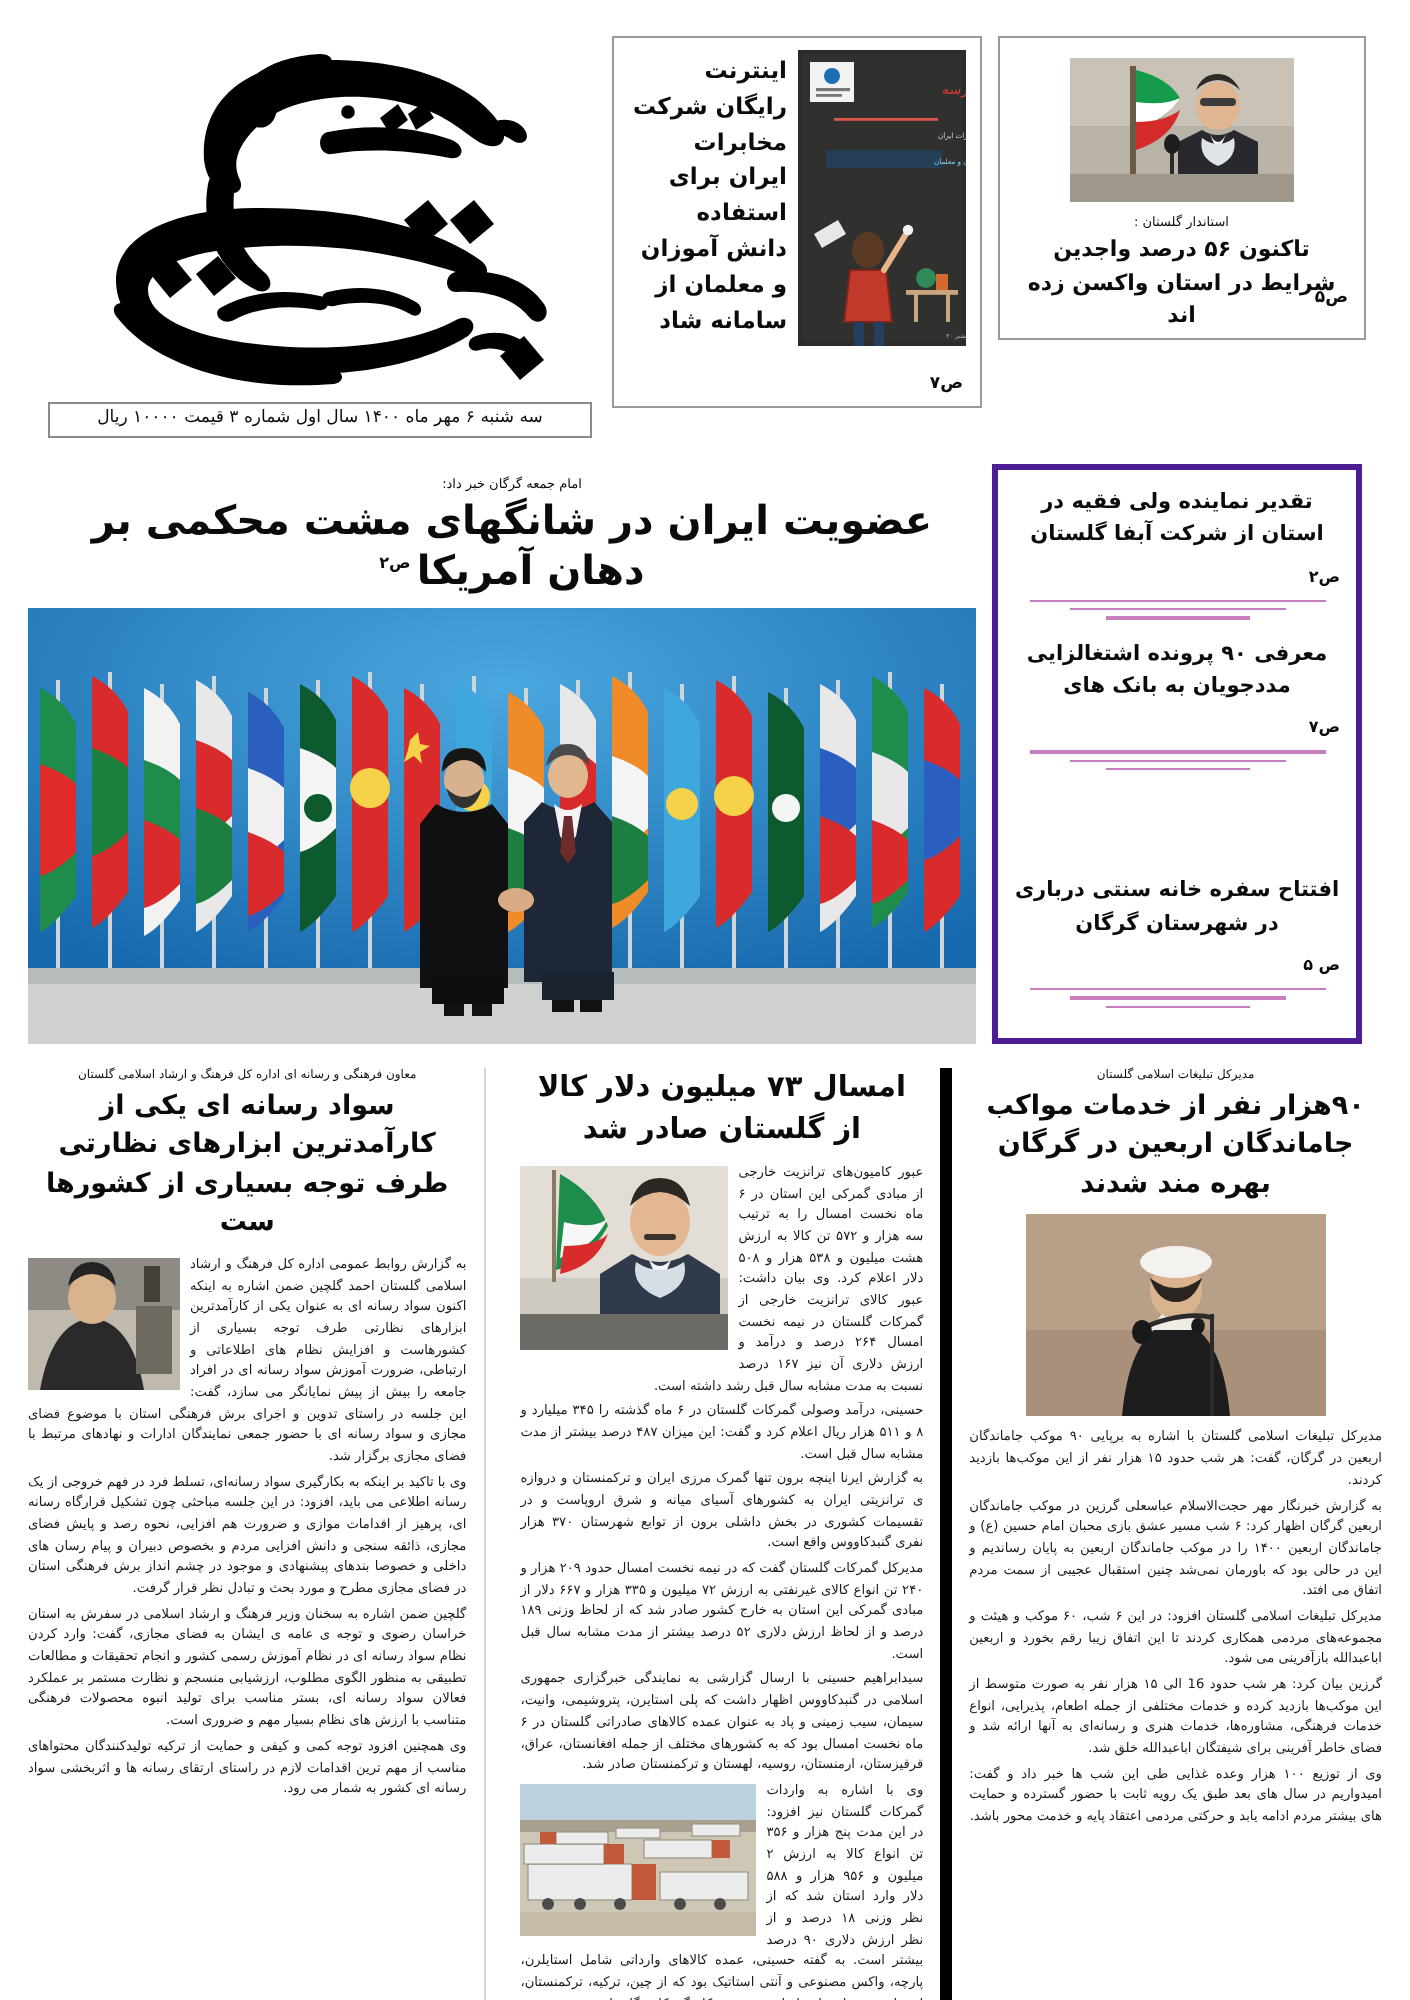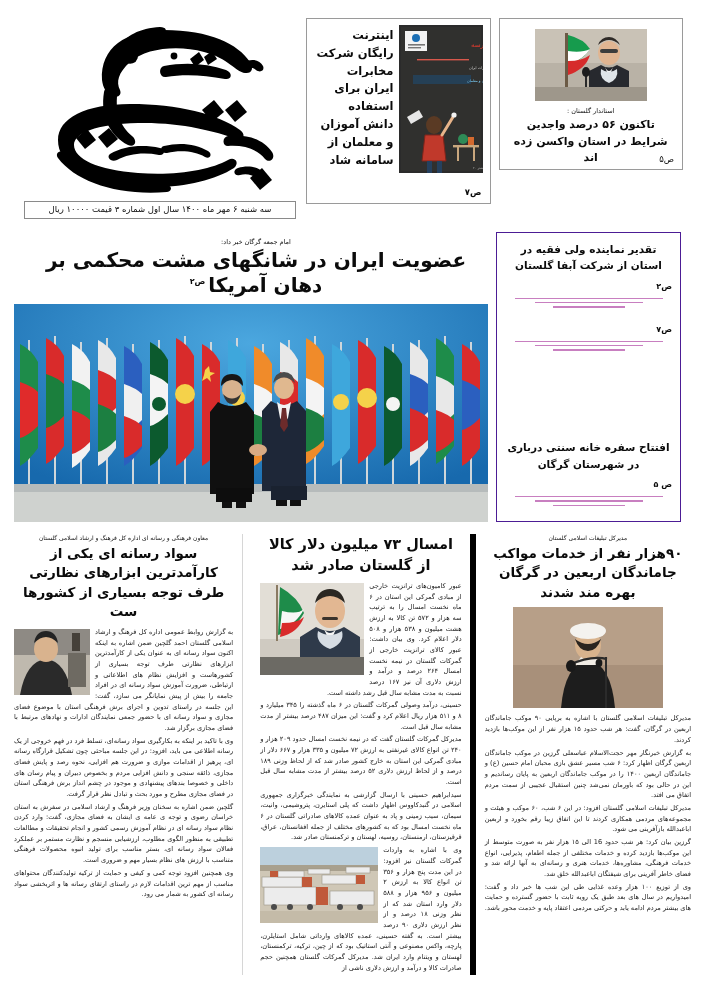--- a/index.html
+++ b/index.html
@@ -36,33 +36,33 @@
              flex-direction:column;align-items:center;}
 
   .ad-text{flex:1;text-align:right;font-size:11.5px;font-weight:700;
            line-height:1.55;padding-top:2px;}
   .ad-page{position:absolute;bottom:6px;right:8px;font-size:8.5px;font-weight:700;}
   .ad-img{width:84px;height:148px;border:0;}
 
   .news-img{width:112px;height:72px;display:block;margin:4px 0 2px 0;}
   .news-kicker{font-size:6.5px;color:#111;text-align:center;margin:4px 0 2px 0;}
   .news-head{font-size:11px;font-weight:700;line-height:1.5;text-align:center;}
-  .news-page{position:absolute;bottom:5px;right:8px;font-size:8.5px;font-weight:400;}
+  .news-page{position:absolute;bottom:15px;right:8px;font-size:8.5px;font-weight:700;}
 
   
   .midzone{display:flex;flex-direction:row-reverse;padding:0 14px;box-sizing:border-box;
            height:296px;}
   .lead{width:474px;box-sizing:border-box;padding-left:10px;}
   .lead-kicker{font-size:6.5px;text-align:center;margin:6px 0 2px 0;}
   .lead-head{font-size:20px;font-weight:700;text-align:center;line-height:1.25;
              margin:0 0 6px 0;letter-spacing:-.2px;position:relative;}
   .lead-head .pg{font-size:8px;font-weight:700;vertical-align:super;margin-right:3px;}
   .lead-photo{width:474px;height:218px;display:block;border:0;}
 
-  .sidebar{width:185px;border:1px solid #4c1d95;box-sizing:border-box;
+  .sidebar{width:185px;border:3px solid #4c1d95;box-sizing:border-box;
            background:#fff;padding:8px 8px 6px 8px;margin-left:8px;
            display:flex;flex-direction:column;height:290px;}
   .sb-item{text-align:center;}
   .sb-head{font-size:10.5px;font-weight:700;line-height:1.55;}
   .sb-page{font-size:8px;font-weight:700;text-align:right;margin-top:8px;}
   .sep{margin:7px 0 9px 0;display:flex;flex-direction:column;align-items:center;gap:3px;}
   .sep i{display:block;height:1.4px;background:#c87fc0;}
   .sep i:nth-child(1){width:148px;}
   .sep i:nth-child(2){width:108px;}
   .sep i:nth-child(3){width:72px;}
@@ -378,20 +378,21 @@
       <div class="sb-item">
         <div class="sb-head">تقدیر نماینده ولی فقیه در استان از شرکت آبفا گلستان</div>
         <div class="sb-page">ص۲</div>
       </div>
       <div class="sep">
           <i></i>
           <i></i>
           <i></i>
         </div>
       <div class="sb-item">
+        <div class="sb-head">معرفی ۹۰ پرونده اشتغالزایی مددجویان به بانک های</div>
         <div class="sb-page">ص۷</div>
       </div>
       <div class="sep">
           <i></i>
           <i></i>
           <i></i>
         </div>
       <div class="sb-sp"></div>
       <div class="sb-item">
         <div class="sb-head">افتتاح سفره خانه سنتی درباری در شهرستان گرگان</div>
@@ -444,20 +445,21 @@
           <ellipse cx="70" cy="28" rx="15" ry="17" fill="#e2b792"></ellipse>
           <path d="M55 20 q15 -14 30 0 q-3 -14 -15 -14 q-12 0 -15 14 z" fill="#2b2722"></path>
           <rect x="62" y="34" width="16" height="3" rx="1.5" fill="#3a332c"></rect>
           <path d="M56 44 q14 8 28 0 l16 10 v38 h-60 v-38 z" fill="#2f3a4a"></path>
           <path d="M64 46 q6 8 12 0 l-6 14 z" fill="#f5f5f5"></path>
           <path d="M58 48 q12 8 24 0 q3 12 -12 18 q-15 -6 -12 -18 z" fill="#d7dde4"></path>
           <rect x="0" y="74" width="104" height="18" fill="#6c6a64"></rect>
         </svg>
         <p>عبور کامیون‌های ترانزیت خارجی از مبادی گمرکی این استان در ۶ ماه نخست امسال را به ترتیب سه هزار و ۵۷۲ تن کالا به ارزش هشت میلیون و ۵۳۸ هزار و ۵۰۸ دلار اعلام کرد. وی بیان داشت: عبور کالای ترانزیت خارجی از گمرکات گلستان در نیمه نخست امسال ۲۶۴ درصد و درآمد و ارزش دلاری آن نیز ۱۶۷ درصد نسبت به مدت مشابه سال قبل رشد داشته است.</p>
         <p>حسینی، درآمد وصولی گمرکات گلستان در ۶ ماه گذشته را ۳۴۵ میلیارد و ۸ و ۵۱۱ هزار ریال اعلام کرد و گفت: این میزان ۴۸۷ درصد بیشتر از مدت مشابه سال قبل است.</p>
+        <p>به گزارش ایرنا اینچه برون تنها گمرک مرزی ایران و ترکمنستان و دروازه ی ترانزیتی ایران به کشورهای آسیای میانه و شرق اروپاست و در تقسیمات کشوری در بخش داشلی برون از توابع شهرستان ۳۷۰ هزار نفری گنبدکاووس واقع است.</p>
         <div class="clear"></div>
         <p>مدیرکل گمرکات گلستان گفت که در نیمه نخست امسال حدود ۲۰۹ هزار و ۲۴۰ تن انواع کالای غیرنفتی به ارزش ۷۲ میلیون و ۳۳۵ هزار و ۶۶۷ دلار از مبادی گمرکی این استان به خارج کشور صادر شد که از لحاظ وزنی ۱۸۹ درصد و از لحاظ ارزش دلاری ۵۲ درصد بیشتر از مدت مشابه سال قبل است.</p>
         <p>سیدابراهیم حسینی با ارسال گزارشی به نمایندگی خبرگزاری جمهوری اسلامی در گنبدکاووس اظهار داشت که پلی استایرن، پتروشیمی، وانیت، سیمان، سیب زمینی و پاد به عنوان عمده کالاهای صادراتی گلستان در ۶ ماه نخست امسال بود که به کشورهای مختلف از جمله افغانستان، عراق، قرقیزستان، ارمنستان، روسیه، لهستان و ترکمنستان صادر شد.</p>
         <svg class="flowimg img-trucks" viewBox="0 0 118 76" xmlns="http://www.w3.org/2000/svg">
           <rect width="118" height="76" fill="#cfc7b6"></rect>
           <rect x="0" y="0" width="118" height="20" fill="#bcd0dd"></rect>
           <rect x="0" y="18" width="118" height="6" fill="#a8a08e"></rect>
           <g fill="#ececec" stroke="#9a9486" stroke-width=".6">
             <rect x="4" y="40" width="52" height="18"></rect>
             <rect x="2" y="30" width="40" height="10"></rect>

